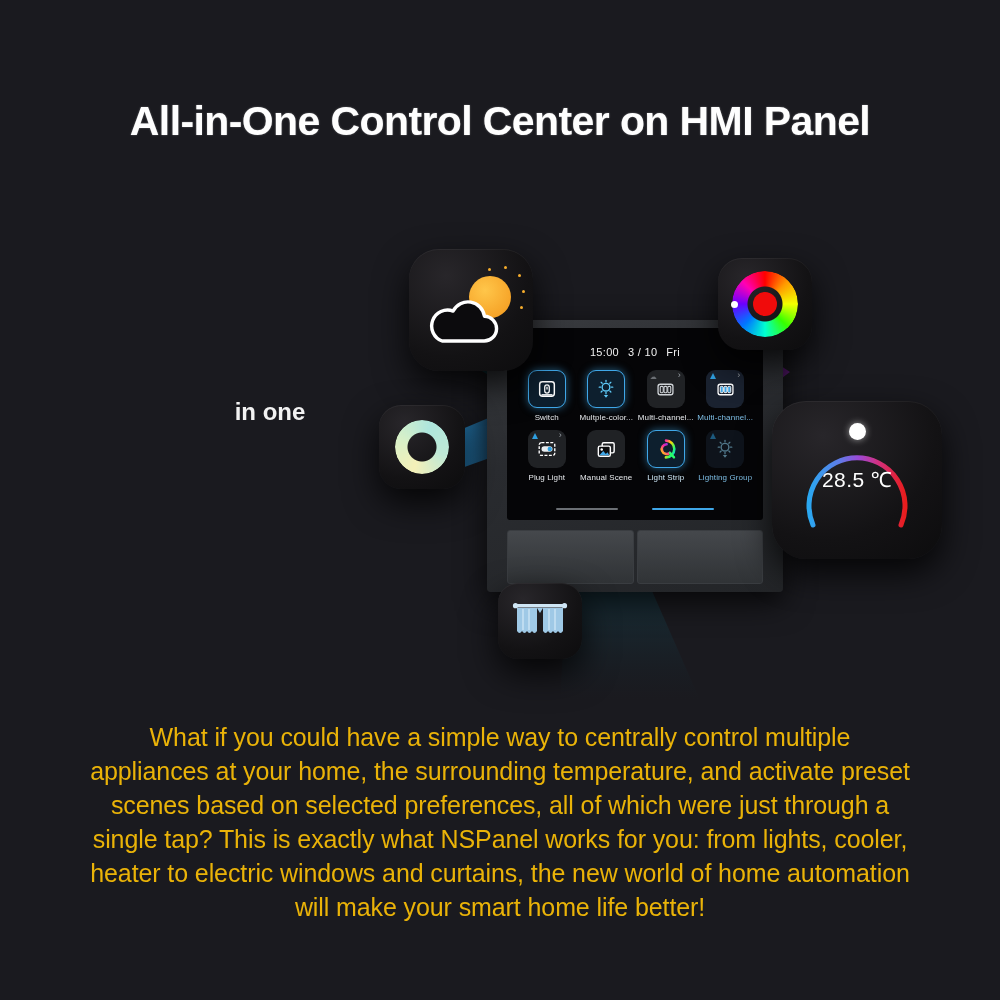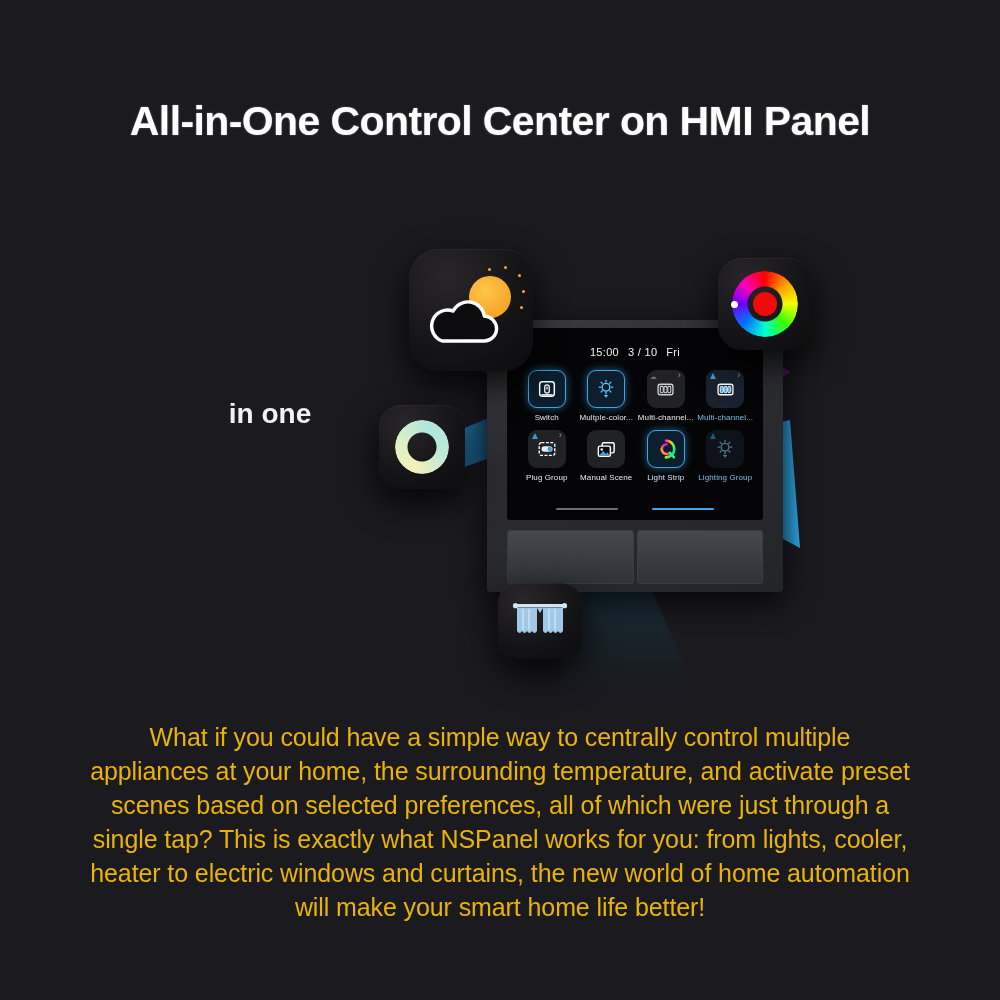--- a/index.html
+++ b/index.html
@@ -29,21 +29,21 @@
     text-align: center;
     background: linear-gradient(100deg,
         #6d6d6d 0%, #ffffff 14%, #c9c9c9 30%, #8d8d8d 44%,
         #f4f4f4 56%, #bdbdbd 70%, #efefef 84%, #7c7c7c 100%);
     -webkit-background-clip: text; background-clip: text;
     color: transparent; -webkit-text-fill-color: transparent;
     font-family: "Liberation Sans", sans-serif;
   }
   .wordmark .sub {
     margin-top: 16px; text-align: center;
-    font-size: 28px; font-weight: 700; color: #f2f2f2;
+    font-size: 24px; font-weight: 700; color: #f2f2f2;
     letter-spacing: 0px;
   }
 
   
   .device {
     position: absolute; left: 487px; top: 320px;
     width: 296px; height: 272px;
     background: linear-gradient(160deg,#3a3c40 0%, #2a2c30 40%, #232528 100%);
     border-radius: 10px 10px 4px 4px;
     box-shadow: 0 10px 30px rgba(0,0,0,0.75);
@@ -311,21 +311,21 @@
         <div class="cell">
           <div class="tile">
             <span class="corner-tri"></span>
             <span class="corner-chev">›</span>
             <svg width="22" height="22" viewBox="0 0 24 24">
               <rect x="3.5" y="5" width="17" height="14" rx="2.5" fill="none" stroke="#fff" stroke-width="1.5" stroke-dasharray="3.2 1.6"></rect>
               <rect x="6" y="9" width="12" height="6" rx="3" fill="#e9edf0"></rect>
               <circle cx="15" cy="12" r="2.4" fill="#2f9fe0"></circle>
             </svg>
           </div>
-          <div class="tile-label">Plug Group</div>
+          <div class="tile-label">Plug Light</div>
         </div>
 
         <div class="cell">
           <div class="tile">
             <svg width="23" height="23" viewBox="0 0 24 24">
               <rect x="7.5" y="5" width="12.5" height="10.5" rx="1.6" fill="none" stroke="#fff" stroke-width="1.5"></rect>
               <rect x="3.5" y="8.5" width="12.5" height="10.5" rx="1.6" fill="#0b0c0e" stroke="#fff" stroke-width="1.5"></rect>
               <circle cx="7" cy="12" r="1.3" fill="#fff"></circle>
               <path d="M4.6 18 L8.6 13.6 L11.3 16.6 L13 14.8 L15 18 Z" fill="#3fa7e8"></path>
             </svg>
@@ -411,20 +411,38 @@
       <div class="ring"></div>
       <div class="core"></div>
       <div class="knob"></div>
     </div>
   </div>
 
   <div class="bubble" id="b-ring">
     <div class="bring"></div>
   </div>
 
+  <div class="bubble" id="b-therm">
+    <div class="therm">
+      <svg width="130" height="118" viewBox="0 0 130 118">
+        <defs>
+          <linearGradient id="thermArc" x1="0" y1="1" x2="1" y2="1">
+            <stop offset="0%" stop-color="#2aa7f0"></stop>
+            <stop offset="32%" stop-color="#5f7ce8"></stop>
+            <stop offset="52%" stop-color="#9d49d6"></stop>
+            <stop offset="72%" stop-color="#d2307f"></stop>
+            <stop offset="100%" stop-color="#e81d1d"></stop>
+          </linearGradient>
+        </defs>
+        <path d="M21 104 A48 48 0 1 1 109 104" fill="none" stroke="url(#thermArc)" stroke-width="5" stroke-linecap="round"></path>
+      </svg>
+      <div class="knob"></div>
+      <div class="temp">28.5 ℃</div>
+    </div>
+  </div>
 
   <div class="bubble" id="b-curtain">
     <svg width="56" height="40" viewBox="0 0 56 40">
       <rect x="2" y="3" width="52" height="3.4" rx="1.7" fill="#cfe6f5"></rect>
       <circle cx="3.5" cy="4.7" r="2.6" fill="#cfe6f5"></circle>
       <circle cx="52.5" cy="4.7" r="2.6" fill="#cfe6f5"></circle>
       <path d="M5 7 H25 V30 q-2.5 4 -5 0 q-2.5 4 -5 0 q-2.5 4 -5 0 q-2.5 4 -5 0 Z" fill="#9fc9e6"></path>
       <path d="M31 7 H51 V30 q-2.5 4 -5 0 q-2.5 4 -5 0 q-2.5 4 -5 0 q-2.5 4 -5 0 Z" fill="#9fc9e6"></path>
       <g stroke="#d8ecf8" stroke-width="1.1">
         <line x1="11" y1="8" x2="11" y2="29"></line>

